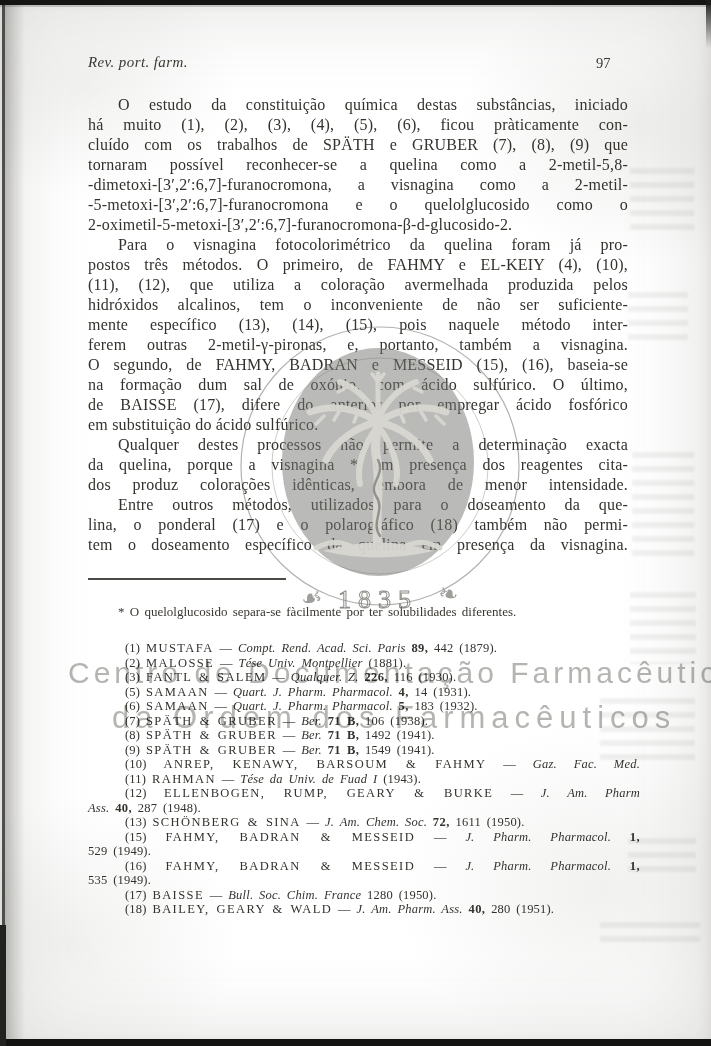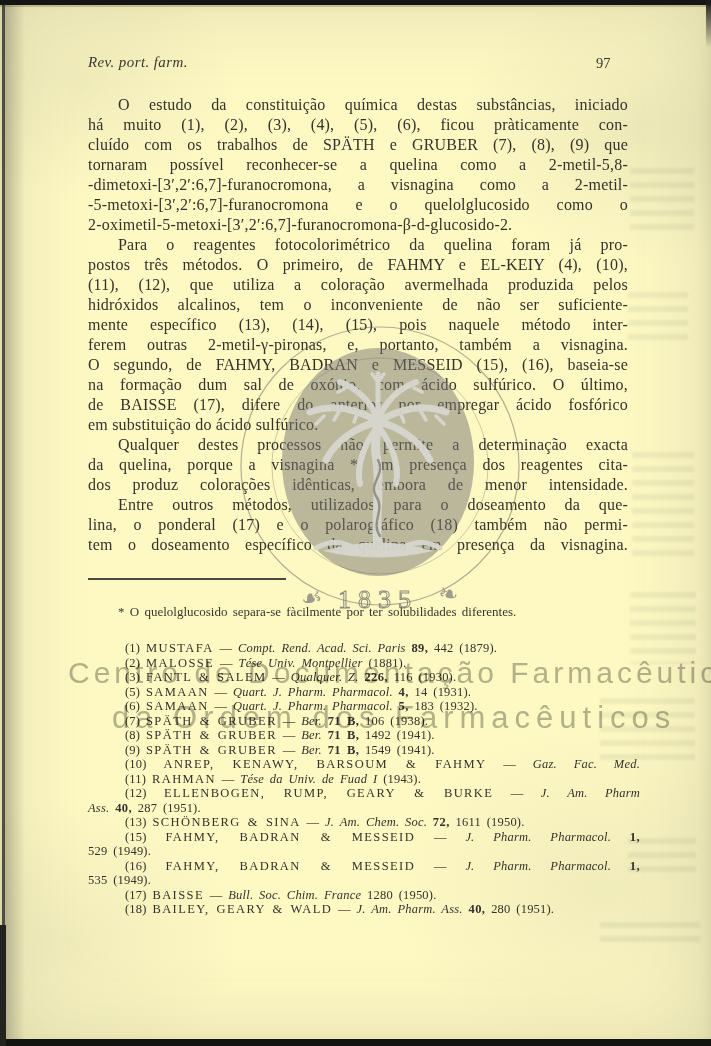--- a/index.html
+++ b/index.html
@@ -1,18 +1,18 @@
 <!DOCTYPE html>
 <html><head>
 <meta charset="utf-8">
 <style>
   html,body{margin:0;padding:0;}
   body{width:711px;height:1046px;position:relative;overflow:hidden;
        font-family:"Liberation Serif","DejaVu Serif",serif;background:#d2d1cb;}
-  .page{position:absolute;inset:0;background:#fef9c3;
+  .page{position:absolute;inset:0;background:#ffffff;
         box-shadow:inset 0 0 90px rgba(70,68,58,.20), inset 0 0 14px rgba(70,68,58,.12);}
   .page::before{content:"";position:absolute;inset:0;pointer-events:none;
      background:
        radial-gradient(220px 160px at 12% 8%, rgba(120,118,108,.10), transparent 70%),
        radial-gradient(260px 200px at 90% 12%, rgba(120,118,108,.12), transparent 70%),
        radial-gradient(300px 240px at 85% 85%, rgba(120,118,108,.10), transparent 70%),
        radial-gradient(240px 200px at 10% 90%, rgba(120,118,108,.10), transparent 70%);}
   
   .edge-top{position:absolute;left:0;top:0;width:711px;height:5px;background:#151514;}
   .edge-top2{position:absolute;left:0;top:5px;width:711px;height:2px;background:rgba(20,20,18,.18);}
@@ -73,21 +73,21 @@
     <div class="para">
         <div class="tline">O estudo da constituição química destas substâncias, iniciado</div>
         <div class="tline">há muito (1), (2), (3), (4), (5), (6), ficou pràticamente con-</div>
         <div class="tline">cluído com os trabalhos de SPÄTH e GRUBER (7), (8), (9) que</div>
         <div class="tline">tornaram possível reconhecer-se a quelina como a 2-metil-5,8-</div>
         <div class="tline">-dimetoxi-[3′,2′:6,7]-furanocromona, a visnagina como a 2-metil-</div>
         <div class="tline">-5-metoxi-[3′,2′:6,7]-furanocromona e o quelolglucosido como o</div>
         <div class="tline">2-oximetil-5-metoxi-[3′,2′:6,7]-furanocromona-β-d-glucosido-2.</div>
       </div>
     <div class="para">
-        <div class="tline">Para o reagentes fotocolorimétrico da quelina foram já pro-</div>
+        <div class="tline">Para o visnagina fotocolorimétrico da quelina foram já pro-</div>
         <div class="tline">postos três métodos. O primeiro, de FAHMY e EL-KEIY (4), (10),</div>
         <div class="tline">(11), (12), que utiliza a coloração avermelhada produzida pelos</div>
         <div class="tline">hidróxidos alcalinos, tem o inconveniente de não ser suficiente-</div>
         <div class="tline">mente específico (13), (14), (15), pois naquele método inter-</div>
         <div class="tline">ferem outras 2-metil-γ-pironas, e, portanto, também a visnagina.</div>
         <div class="tline">O segundo, de FAHMY, BADRAN e MESSEID (15), (16), baseia-se</div>
         <div class="tline">na formação dum sal de oxónio, com ácido sulfúrico. O último,</div>
         <div class="tline">de BAISSE (17), difere do anterior por empregar ácido fosfórico</div>
         <div class="tline">em substituição do ácido sulfúrico.</div>
       </div>
@@ -111,21 +111,21 @@
       <div class="ref-line first"><span class="seg-plain">(2) </span><span class="seg-au">MALOSSE</span><span class="seg-plain"> — </span><span class="seg-it">Tése Univ. Montpellier </span><span class="seg-plain">(1881).</span></div>
       <div class="ref-line first"><span class="seg-plain">(3) </span><span class="seg-au">FANTL &amp; SALEM</span><span class="seg-plain"> — </span><span class="seg-it">Qualquer. Z. </span><span class="seg-b">226,</span><span class="seg-plain"> 116 (1930).</span></div>
       <div class="ref-line first"><span class="seg-plain">(5) </span><span class="seg-au">SAMAAN</span><span class="seg-plain"> — </span><span class="seg-it">Quart. J. Pharm. Pharmacol. </span><span class="seg-b">4,</span><span class="seg-plain"> 14 (1931).</span></div>
       <div class="ref-line first"><span class="seg-plain">(6) </span><span class="seg-au">SAMAAN</span><span class="seg-plain"> — </span><span class="seg-it">Quart. J. Pharm. Pharmacol. </span><span class="seg-b">5,</span><span class="seg-plain"> 183 (1932).</span></div>
       <div class="ref-line first"><span class="seg-plain">(7) </span><span class="seg-au">SPÄTH &amp; GRUBER</span><span class="seg-plain"> — </span><span class="seg-it">Ber. </span><span class="seg-b">71 B,</span><span class="seg-plain"> 106 (1938).</span></div>
       <div class="ref-line first"><span class="seg-plain">(8) </span><span class="seg-au">SPÄTH &amp; GRUBER</span><span class="seg-plain"> — </span><span class="seg-it">Ber. </span><span class="seg-b">71 B,</span><span class="seg-plain"> 1492 (1941).</span></div>
       <div class="ref-line first"><span class="seg-plain">(9) </span><span class="seg-au">SPÄTH &amp; GRUBER</span><span class="seg-plain"> — </span><span class="seg-it">Ber. </span><span class="seg-b">71 B,</span><span class="seg-plain"> 1549 (1941).</span></div>
       <div class="ref-line first jfy"><span class="seg-plain">(10) </span><span class="seg-au">ANREP, KENAWY, BARSOUM &amp; FAHMY</span><span class="seg-plain"> — </span><span class="seg-it">Gaz. Fac. Med.</span></div>
       <div class="ref-line first"><span class="seg-plain">(11) </span><span class="seg-au">RAHMAN</span><span class="seg-plain"> — </span><span class="seg-it">Tése da Univ. de Fuad I </span><span class="seg-plain">(1943).</span></div>
       <div class="ref-line first jfy"><span class="seg-plain">(12) </span><span class="seg-au">ELLENBOGEN, RUMP, GEARY &amp; BURKE</span><span class="seg-plain"> — </span><span class="seg-it">J. Am. Pharm</span></div>
-      <div class="ref-line cont"><span class="seg-it">Ass. </span><span class="seg-b">40,</span><span class="seg-plain"> 287 (1951).</span></div>
+      <div class="ref-line cont"><span class="seg-it">Ass. </span><span class="seg-b">40,</span><span class="seg-plain"> 287 (1948).</span></div>
       <div class="ref-line first"><span class="seg-plain">(13) </span><span class="seg-au">SCHÖNBERG &amp; SINA</span><span class="seg-plain"> — </span><span class="seg-it">J. Am. Chem. Soc. </span><span class="seg-b">72,</span><span class="seg-plain"> 1611 (1950).</span></div>
       <div class="ref-line first jfy"><span class="seg-plain">(15) </span><span class="seg-au">FAHMY, BADRAN &amp; MESSEID</span><span class="seg-plain"> — </span><span class="seg-it">J. Pharm. Pharmacol. </span><span class="seg-b">1,</span></div>
       <div class="ref-line cont"><span class="seg-plain">529 (1949).</span></div>
       <div class="ref-line first jfy"><span class="seg-plain">(16) </span><span class="seg-au">FAHMY, BADRAN &amp; MESSEID</span><span class="seg-plain"> — </span><span class="seg-it">J. Pharm. Pharmacol. </span><span class="seg-b">1,</span></div>
       <div class="ref-line cont"><span class="seg-plain">535 (1949).</span></div>
       <div class="ref-line first"><span class="seg-plain">(17) </span><span class="seg-au">BAISSE</span><span class="seg-plain"> — </span><span class="seg-it">Bull. Soc. Chim. France </span><span class="seg-plain">1280 (1950).</span></div>
       <div class="ref-line first"><span class="seg-plain">(18) </span><span class="seg-au">BAILEY, GEARY &amp; WALD</span><span class="seg-plain"> — </span><span class="seg-it">J. Am. Pharm. Ass. </span><span class="seg-b">40,</span><span class="seg-plain"> 280 (1951).</span></div>
     </div>
 
   <svg class="stamp" viewBox="0 0 304 304" xmlns="http://www.w3.org/2000/svg">

